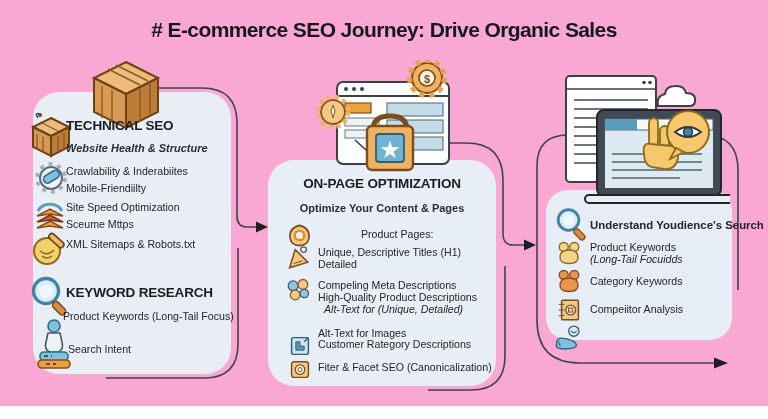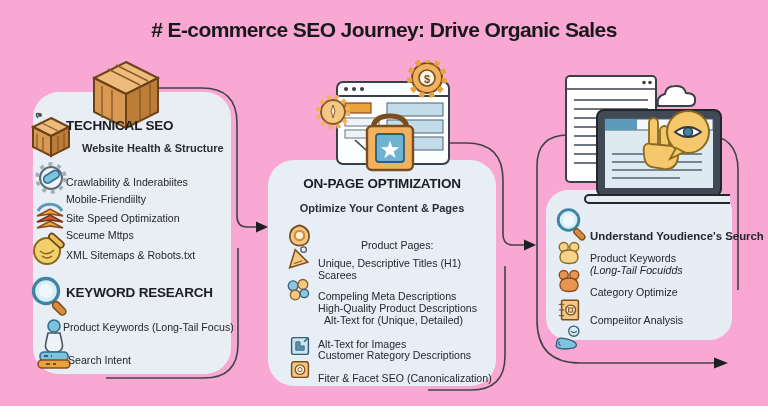--- a/index.html
+++ b/index.html
@@ -4,21 +4,21 @@
 <style>
   html,body{margin:0;padding:0;background:#ffffff;}
   #stage{position:relative;width:768px;height:406px;background:#f9a8d4;overflow:hidden;
          font-family:"Liberation Sans","DejaVu Sans",sans-serif;color:#23262c;}
   .abs{position:absolute;}
   .fill{position:absolute;border-radius:26px;background:#e9eef4;}
   .title{position:absolute;left:0;top:18px;width:768px;text-align:center;
          font-size:21px;font-weight:700;letter-spacing:-0.6px;color:#17181c;}
   .hd{position:absolute;font-size:13.5px;font-weight:700;letter-spacing:-0.2px;color:#1b1d22;white-space:nowrap;}
   .sub{position:absolute;font-size:11px;font-weight:700;color:#2a2d33;white-space:nowrap;}
-  .t{position:absolute;font-size:10.6px;line-height:1.12;color:#23262c;white-space:nowrap;margin-top:11px;}
+  .t{position:absolute;font-size:10.6px;line-height:1.12;color:#23262c;white-space:nowrap;}
   .tc{position:absolute;text-align:center;}
   .ic{position:absolute;}
   svg{display:block;}
 </style>
 </head>
 <body>
 
 <div id="stage">
 
   <div class="fill" style="left:33px;top:92px;width:198px;height:282px;"></div>
@@ -57,21 +57,21 @@
       <path d="M10,8 Q6,2 12,4" stroke="#4a4f55" stroke-width="1.5" fill="none"></path>
       <circle cx="12" cy="5" r="2" fill="#4a4f55"></circle>
       <polygon points="23,8 41,17 23,26 5,17" fill="#edbc7d" stroke="#6b4218" stroke-width="2"></polygon>
       <polygon points="5,17 23,26 23,46 5,37" fill="#d89a52" stroke="#6b4218" stroke-width="2"></polygon>
       <polygon points="41,17 23,26 23,46 41,37" fill="#bd7d36" stroke="#6b4218" stroke-width="2"></polygon>
       <path d="M12,12 L30,21 M9,24 L9,40 M15,27 L15,43 M30,26 L30,42 M36,23 L36,39" stroke="#8a5a26" stroke-width="1.3" fill="none"></path>
     </svg>
   </div>
 
   <div class="hd" style="left:66px;top:118px;">TECHNICAL SEO</div>
-  <div class="sub" style="left:82px;top:142px;">Website Health &amp; Structure</div>
+  <div class="sub" style="left:66px;top:142px;font-style:italic;">Website Health &amp; Structure</div>
 
   <div class="ic" style="left:34px;top:159px;">
     <svg width="34" height="36" viewBox="0 0 34 36">
       <circle cx="17" cy="19" r="11" fill="#eef3f7" stroke="#5d6b77" stroke-width="2"></circle>
       <circle cx="17" cy="19" r="14" fill="none" stroke="#9fb0bd" stroke-width="3.5" stroke-dasharray="4 5"></circle>
       <rect x="9" y="14" width="17" height="8" rx="4" transform="rotate(-32 17 18)" fill="#7fc2dd" stroke="#2e6f8e" stroke-width="1.6"></rect>
     </svg>
   </div>
   <div class="t" style="left:66px;top:166px;">Crawlability &amp; Inderabiites</div>
   <div class="t" style="left:66px;top:183px;">Mobile-Friendiilty</div>
@@ -157,33 +157,33 @@
   <div class="t" style="left:318px;top:229px;padding-left:43px;">Product Pages:</div>
 
   <div class="ic" style="left:284px;top:244px;">
     <svg width="28" height="28" viewBox="0 0 40 40">
       <polygon points="8,34 34,26 16,8" fill="#f4c882" stroke="#7a4d1e" stroke-width="2.2"></polygon>
       <path d="M14,28 L26,24" stroke="#7a4d1e" stroke-width="1.4"></path>
       <circle cx="28" cy="8" r="4" fill="#eef3f7" stroke="#4a5560" stroke-width="1.8"></circle>
     </svg>
   </div>
   <div class="t" style="left:318px;top:247px;">Unique, Descriptive Titles (H1)</div>
-  <div class="t" style="left:318px;top:259px;">Scarees</div>
+  <div class="t" style="left:318px;top:259px;">Detailed</div>
 
   <div class="ic" style="left:284px;top:276px;">
     <svg width="28" height="28" viewBox="0 0 40 40">
       <circle cx="13" cy="14" r="7" fill="#8fc7de" stroke="#2e5f7a" stroke-width="1.8"></circle>
       <circle cx="27" cy="12" r="7" fill="#f4c882" stroke="#8a5a26" stroke-width="1.8"></circle>
       <circle cx="16" cy="27" r="7" fill="#f4c882" stroke="#8a5a26" stroke-width="1.8"></circle>
       <circle cx="29" cy="25" r="6" fill="#8fc7de" stroke="#2e5f7a" stroke-width="1.8"></circle>
     </svg>
   </div>
   <div class="t" style="left:318px;top:292px;">High-Quality Product Descriptions</div>
   <div class="t" style="left:318px;top:280px;">Compeling Meta Descriptions</div>
-  <div class="t" style="left:324px;top:304px;">Alt-Text for (Unique, Detailed)</div>
+  <div class="t" style="left:324px;top:304px;font-style:italic;">Alt-Text for (Unique, Detailed)</div>
   <div class="t" style="left:318px;top:328px;">Alt-Text for Images</div>
 
   <div class="ic" style="left:288px;top:334px;">
     <svg width="24" height="24" viewBox="0 0 40 40">
       <rect x="6" y="6" width="28" height="28" rx="3" fill="#cfe3ef" stroke="#2e5f7a" stroke-width="2.4"></rect>
       <path d="M13,13 V27 H27 V20 H20 V13 Z" fill="#5b92ad" stroke="#2e5f7a" stroke-width="1.4"></path>
       <path d="M27,13 L34,6" stroke="#2e5f7a" stroke-width="2.4"></path>
     </svg>
   </div>
   <div class="t" style="left:318px;top:339px;">Customer Rategory Descriptions</div>
@@ -258,21 +258,21 @@
   <div class="t" style="left:590px;top:242px;">Product Keywords</div>
   <div class="t" style="left:590px;top:254px;font-style:italic;">(Long-Tail Focuidds</div>
 
   <div class="ic" style="left:554px;top:266px;">
     <svg width="30" height="30" viewBox="0 0 40 40">
       <circle cx="13" cy="12" r="6" fill="#e8964f" stroke="#8a4a1f" stroke-width="1.8"></circle>
       <circle cx="27" cy="12" r="6" fill="#e8964f" stroke="#8a4a1f" stroke-width="1.8"></circle>
       <path d="M8,26 Q8,16 20,16 Q32,16 32,26 Q32,34 20,34 Q8,34 8,26 Z" fill="#e8964f" stroke="#8a4a1f" stroke-width="1.8"></path>
     </svg>
   </div>
-  <div class="t" style="left:590px;top:276px;">Category Optimize</div>
+  <div class="t" style="left:590px;top:276px;">Category Keywords</div>
 
   <div class="ic" style="left:556px;top:296px;">
     <svg width="28" height="28" viewBox="0 0 40 40">
       <rect x="8" y="6" width="24" height="28" rx="2" fill="#f4c882" stroke="#7a4d1e" stroke-width="2.2"></rect>
       <g stroke="#7a4d1e" stroke-width="1.4">
           <line x1="4" y1="12" x2="12" y2="12"></line>
           <line x1="4" y1="20" x2="12" y2="20"></line>
           <line x1="4" y1="28" x2="12" y2="28"></line>
         </g>
       <circle cx="21" cy="20" r="7" fill="#fdf3df" stroke="#7a4d1e" stroke-width="2"></circle>

